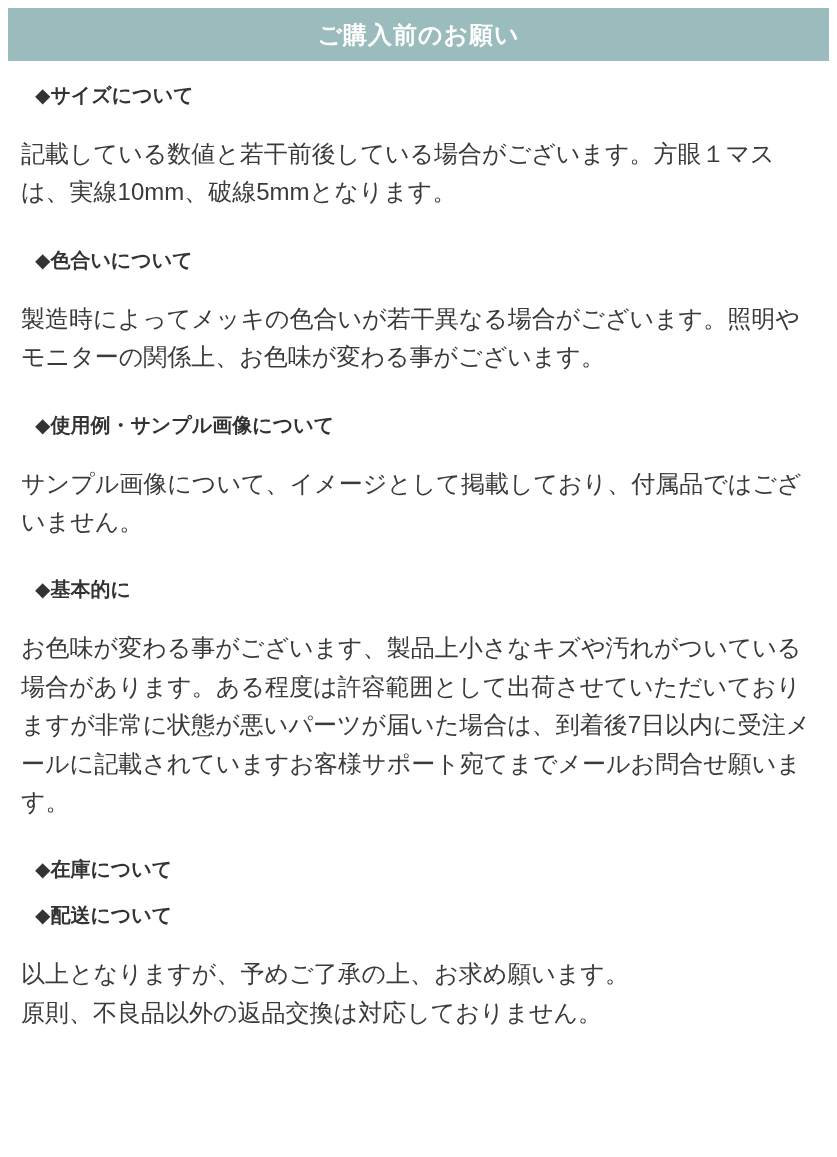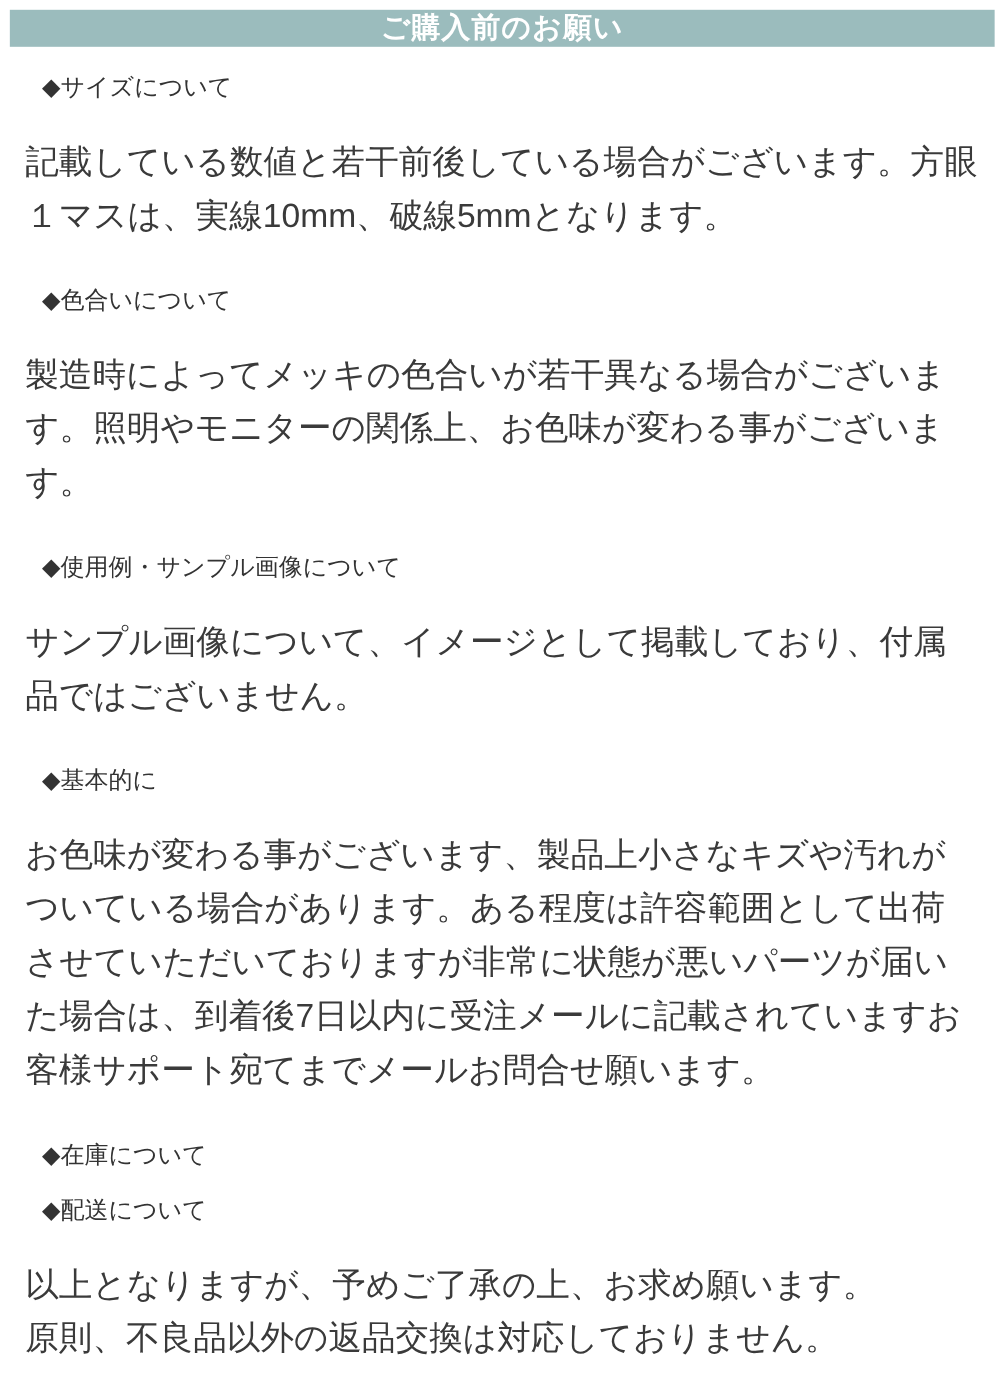--- a/index.html
+++ b/index.html
@@ -11,33 +11,33 @@
     font-family: "Liberation Sans", "DejaVu Sans", sans-serif;
     color: #333333;
   }
   .banner {
     background: #9bbcbd;
     color: #ffffff;
     text-align: center;
     font-size: 24px;
     font-weight: bold;
     line-height: 29px;
-    padding: 1px 0;
+    padding: 12px 0;
     letter-spacing: 1px;
   }
   h2.section-heading {
     font-size: 20px;
     line-height: 1.2;
-    font-weight: normal;
+    font-weight: bold;
     color: #333333;
     margin: 22px 0 0 0;
     padding-left: 27px;
   }
   p.section-body, p.closing-note {
-    font-size: 28px;
+    font-size: 24px;
     line-height: 1.6;
     margin: 28px 14px 36px 13px;
     white-space: pre-line;
     color: #3a3a3a;
   }
 </style>
 </head>
 <body>
 
 <div class="banner">ご購入前のお願い</div>

